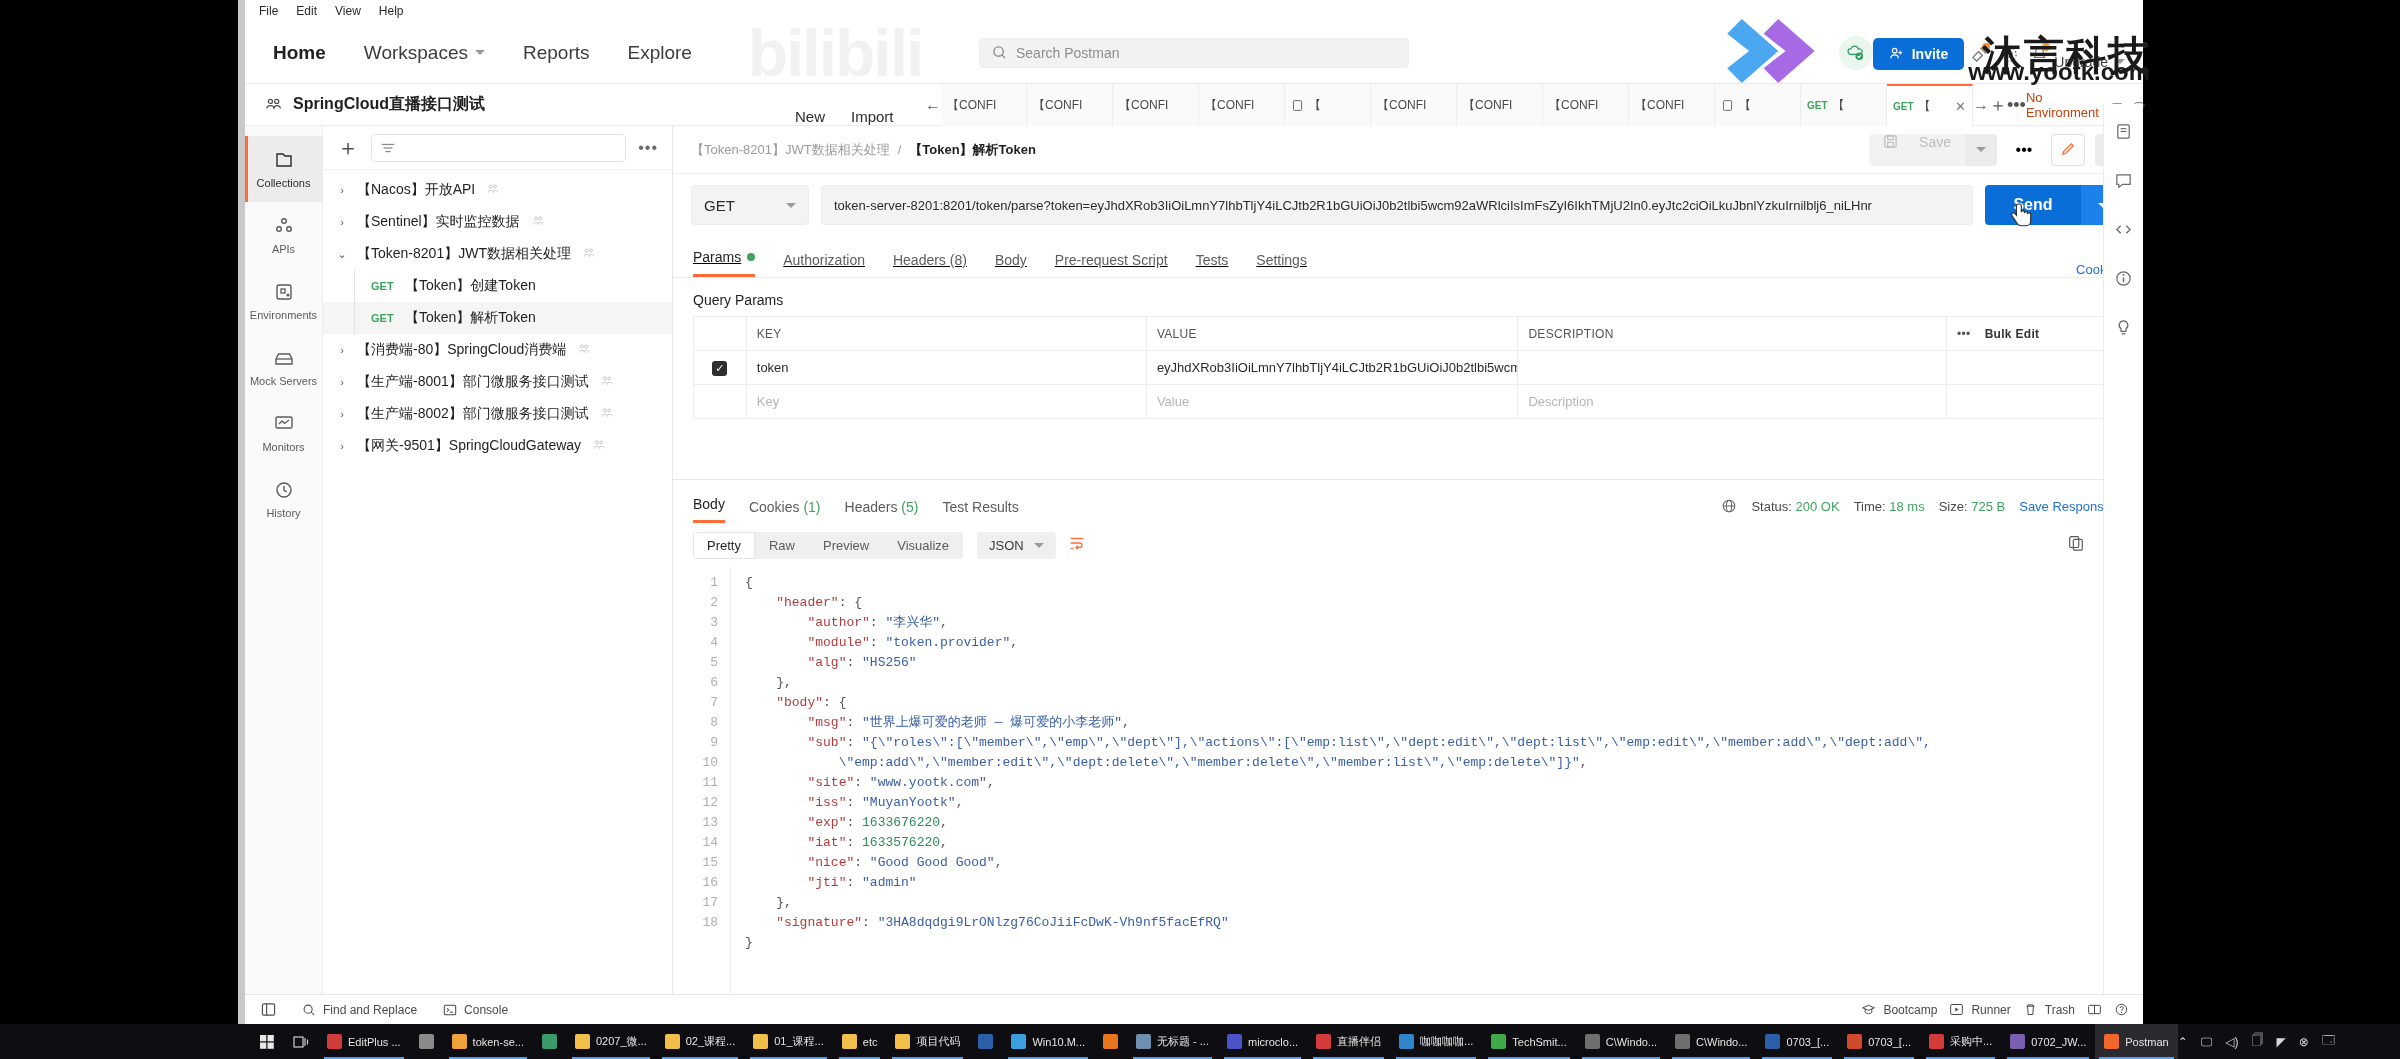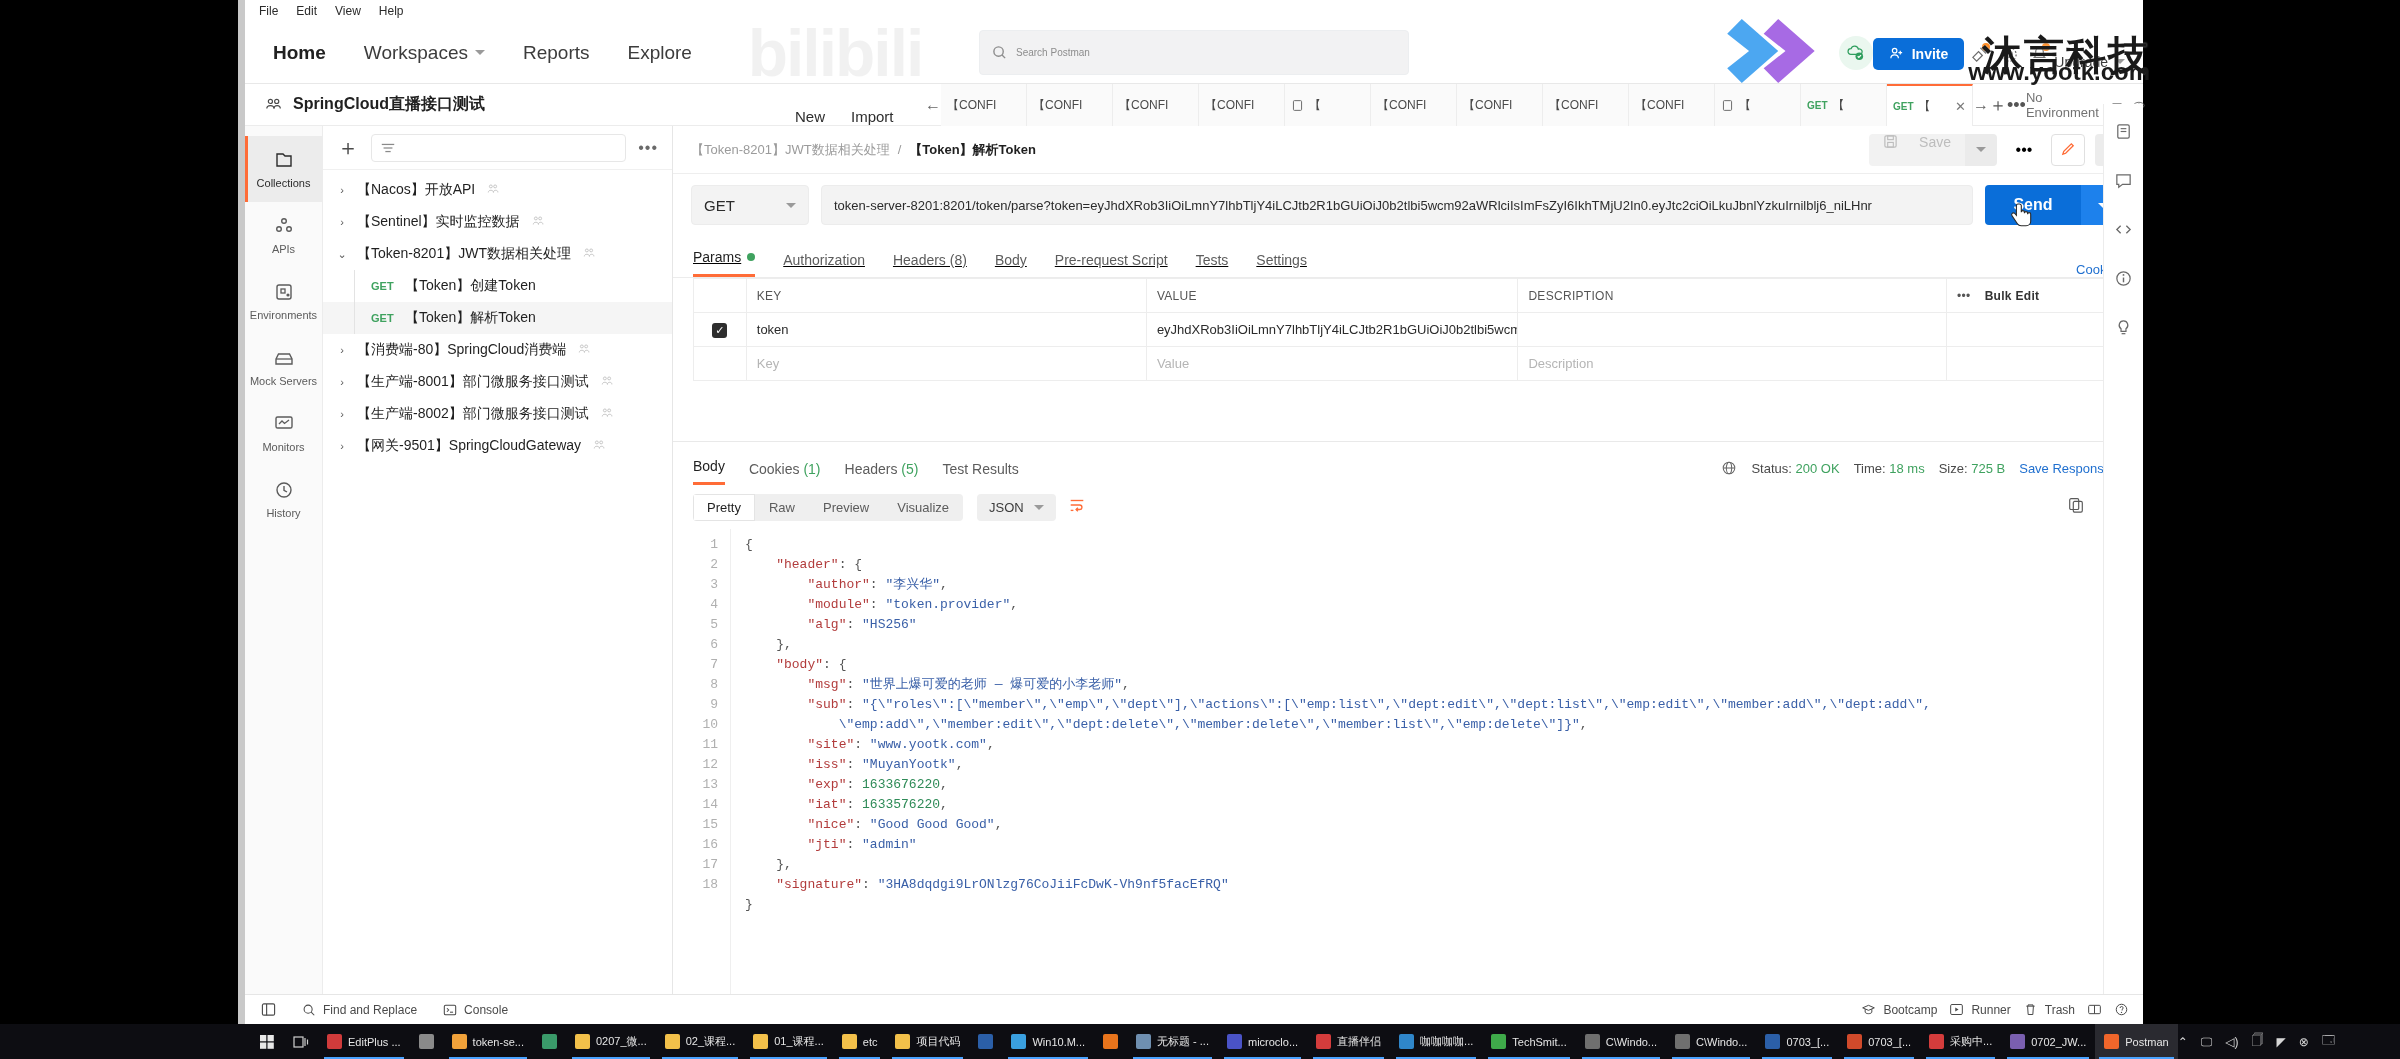--- a/index.html
+++ b/index.html
@@ -39,23 +39,23 @@
   .topnav-left { display: flex; align-items: center; gap: 38px; padding-left: 28px; }
   .topnav-left .item {
     font-size: 19px; color: #3c3c3c; cursor: pointer; white-space: nowrap;
     display: flex; align-items: center; gap: 7px;
   }
   .topnav-left .item.active { font-weight: bold; color: #212121; }
   .caret-sm { display:inline-block; width:0;height:0;border-left:5px solid transparent;border-right:5px solid transparent;border-top:5px solid #9a9a9a; }
 
   .searchbox {
     position: absolute; left: 50%; transform: translateX(-50%);
-    width: 430px; height: 45px; background: #f2f2f3; border: 1px solid #eceef0;
+    width: 430px; height: 30px; background: #f2f2f3; border: 1px solid #eceef0;
     border-radius: 4px; display: flex; align-items: center; gap: 9px;
-    padding: 0 12px; font-size: 10px; color: #8d8d8d;
+    padding: 0 12px; font-size: 14px; color: #8d8d8d;
   }
   .topnav-right {
     position: absolute; right: 18px; display: flex; align-items: flex-end; 
   }
   .cloud-ok {
     width: 34px; height: 34px; border-radius: 50%; background: #eaf7ef;
     display: flex; align-items: center; justify-content: center;
   }
   .invite-btn {
     background: #0a6ed9; color: #fff; font-size: 14px; font-weight: 600;
@@ -87,21 +87,21 @@
     cursor: pointer; background: #fafafa; overflow: hidden; white-space: nowrap;
   }
   .tab.active { background: #fff; border-top: 2px solid #ff6c37; }
   .tab .meth { color:#3fa25f; font-size:10px; font-weight:bold; }
   .tab .xmark { margin-left:auto; color:#7a7a7a; font-size:13px; }
   .tabstrip .plus-btn, .tabstrip .more-btn {
     width: 40px; display:flex;align-items:center;justify-content:center;cursor:pointer;color:#555;font-size:18px;
   }
   .env-sel {
     margin-left: auto; display:flex; align-items:center; gap:10px; padding-right:14px;
-    font-size: 13px; color: #737373;
+    font-size: 13px; color: #c2410c;
   }
 
   
   .bodyarea { flex: 1; display: flex; min-height: 0; }
 
   .rail {
     width: 78px; flex: 0 0 78px; background: #fafafa; border-right: 1px solid #ececec;
     padding-top: 10px;
   }
   .rail-item {
@@ -667,20 +667,21 @@
             </div>
             <div class="reqtab">
               <span>Tests</span>
             </div>
             <div class="reqtab">
               <span>Settings</span>
             </div>
           <span class="cookies-link">Cookies</span>
         </div>
 
+        <div class="qp-title">Query Params</div>
 
         <table class="ptable">
           <colgroup>
               <col style="width:36px">
               <col style="width:28%">
               <col style="width:26%">
               <col style="width:30%">
               <col style="width:120px">
             </colgroup>
           <thead>

